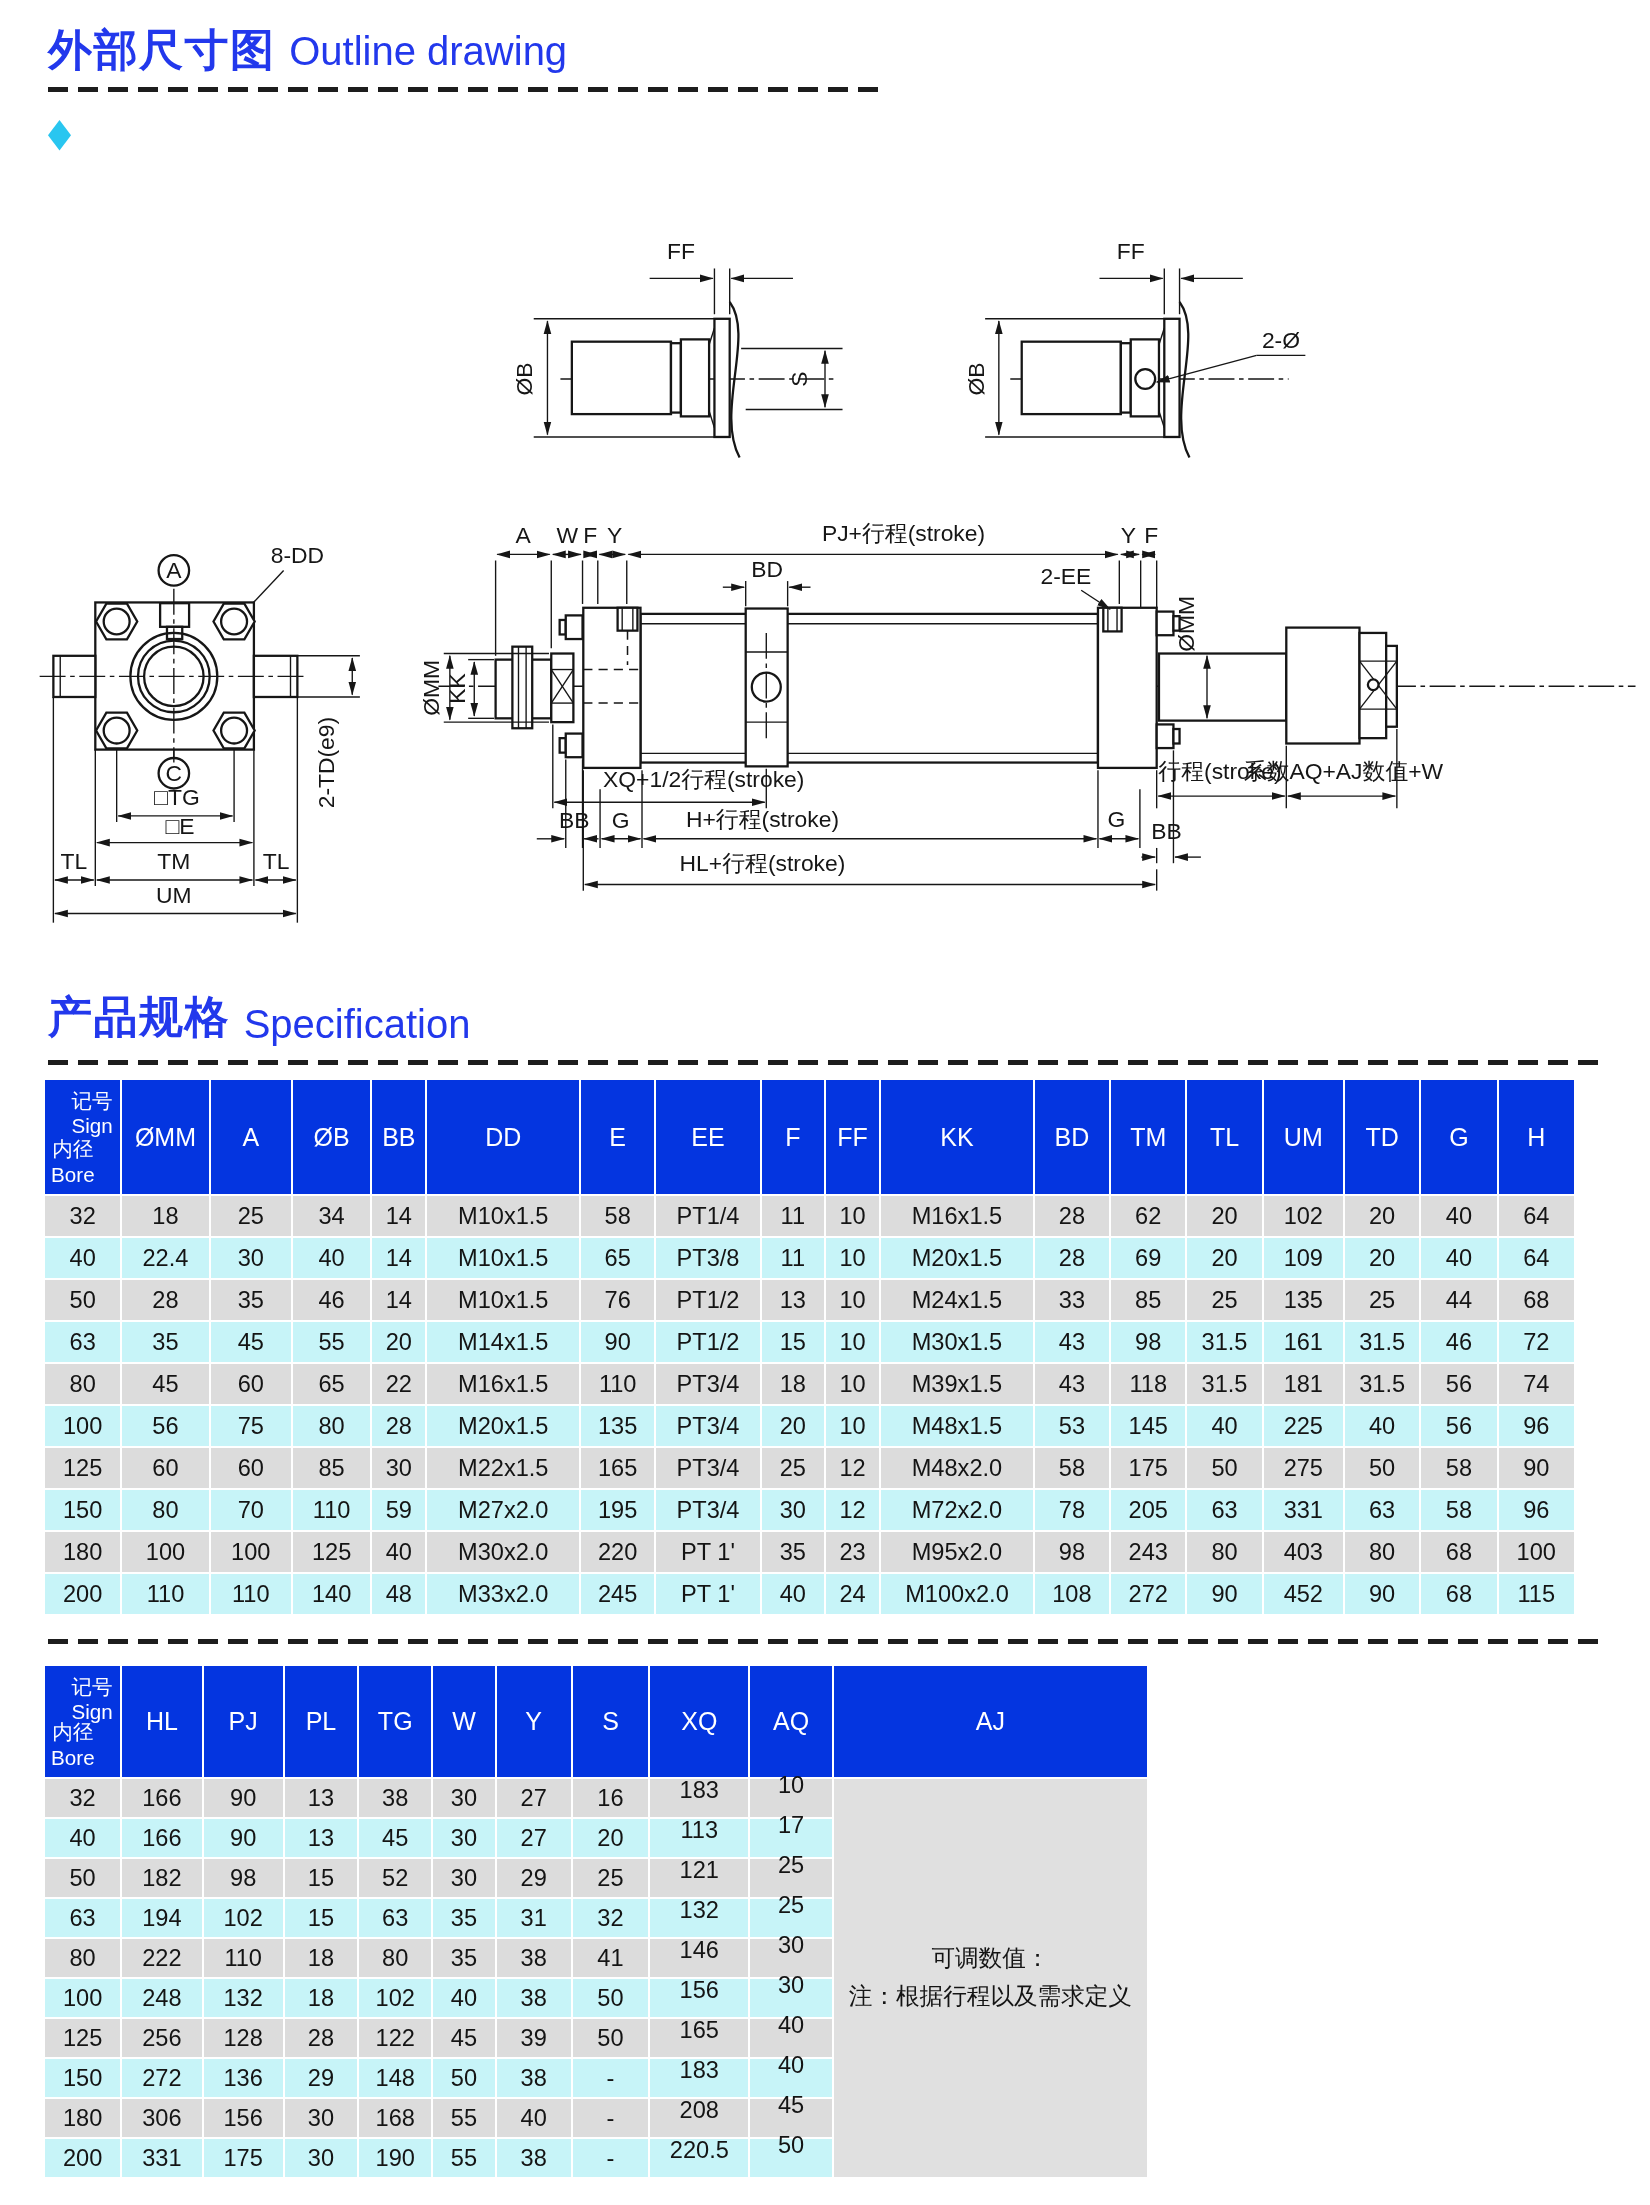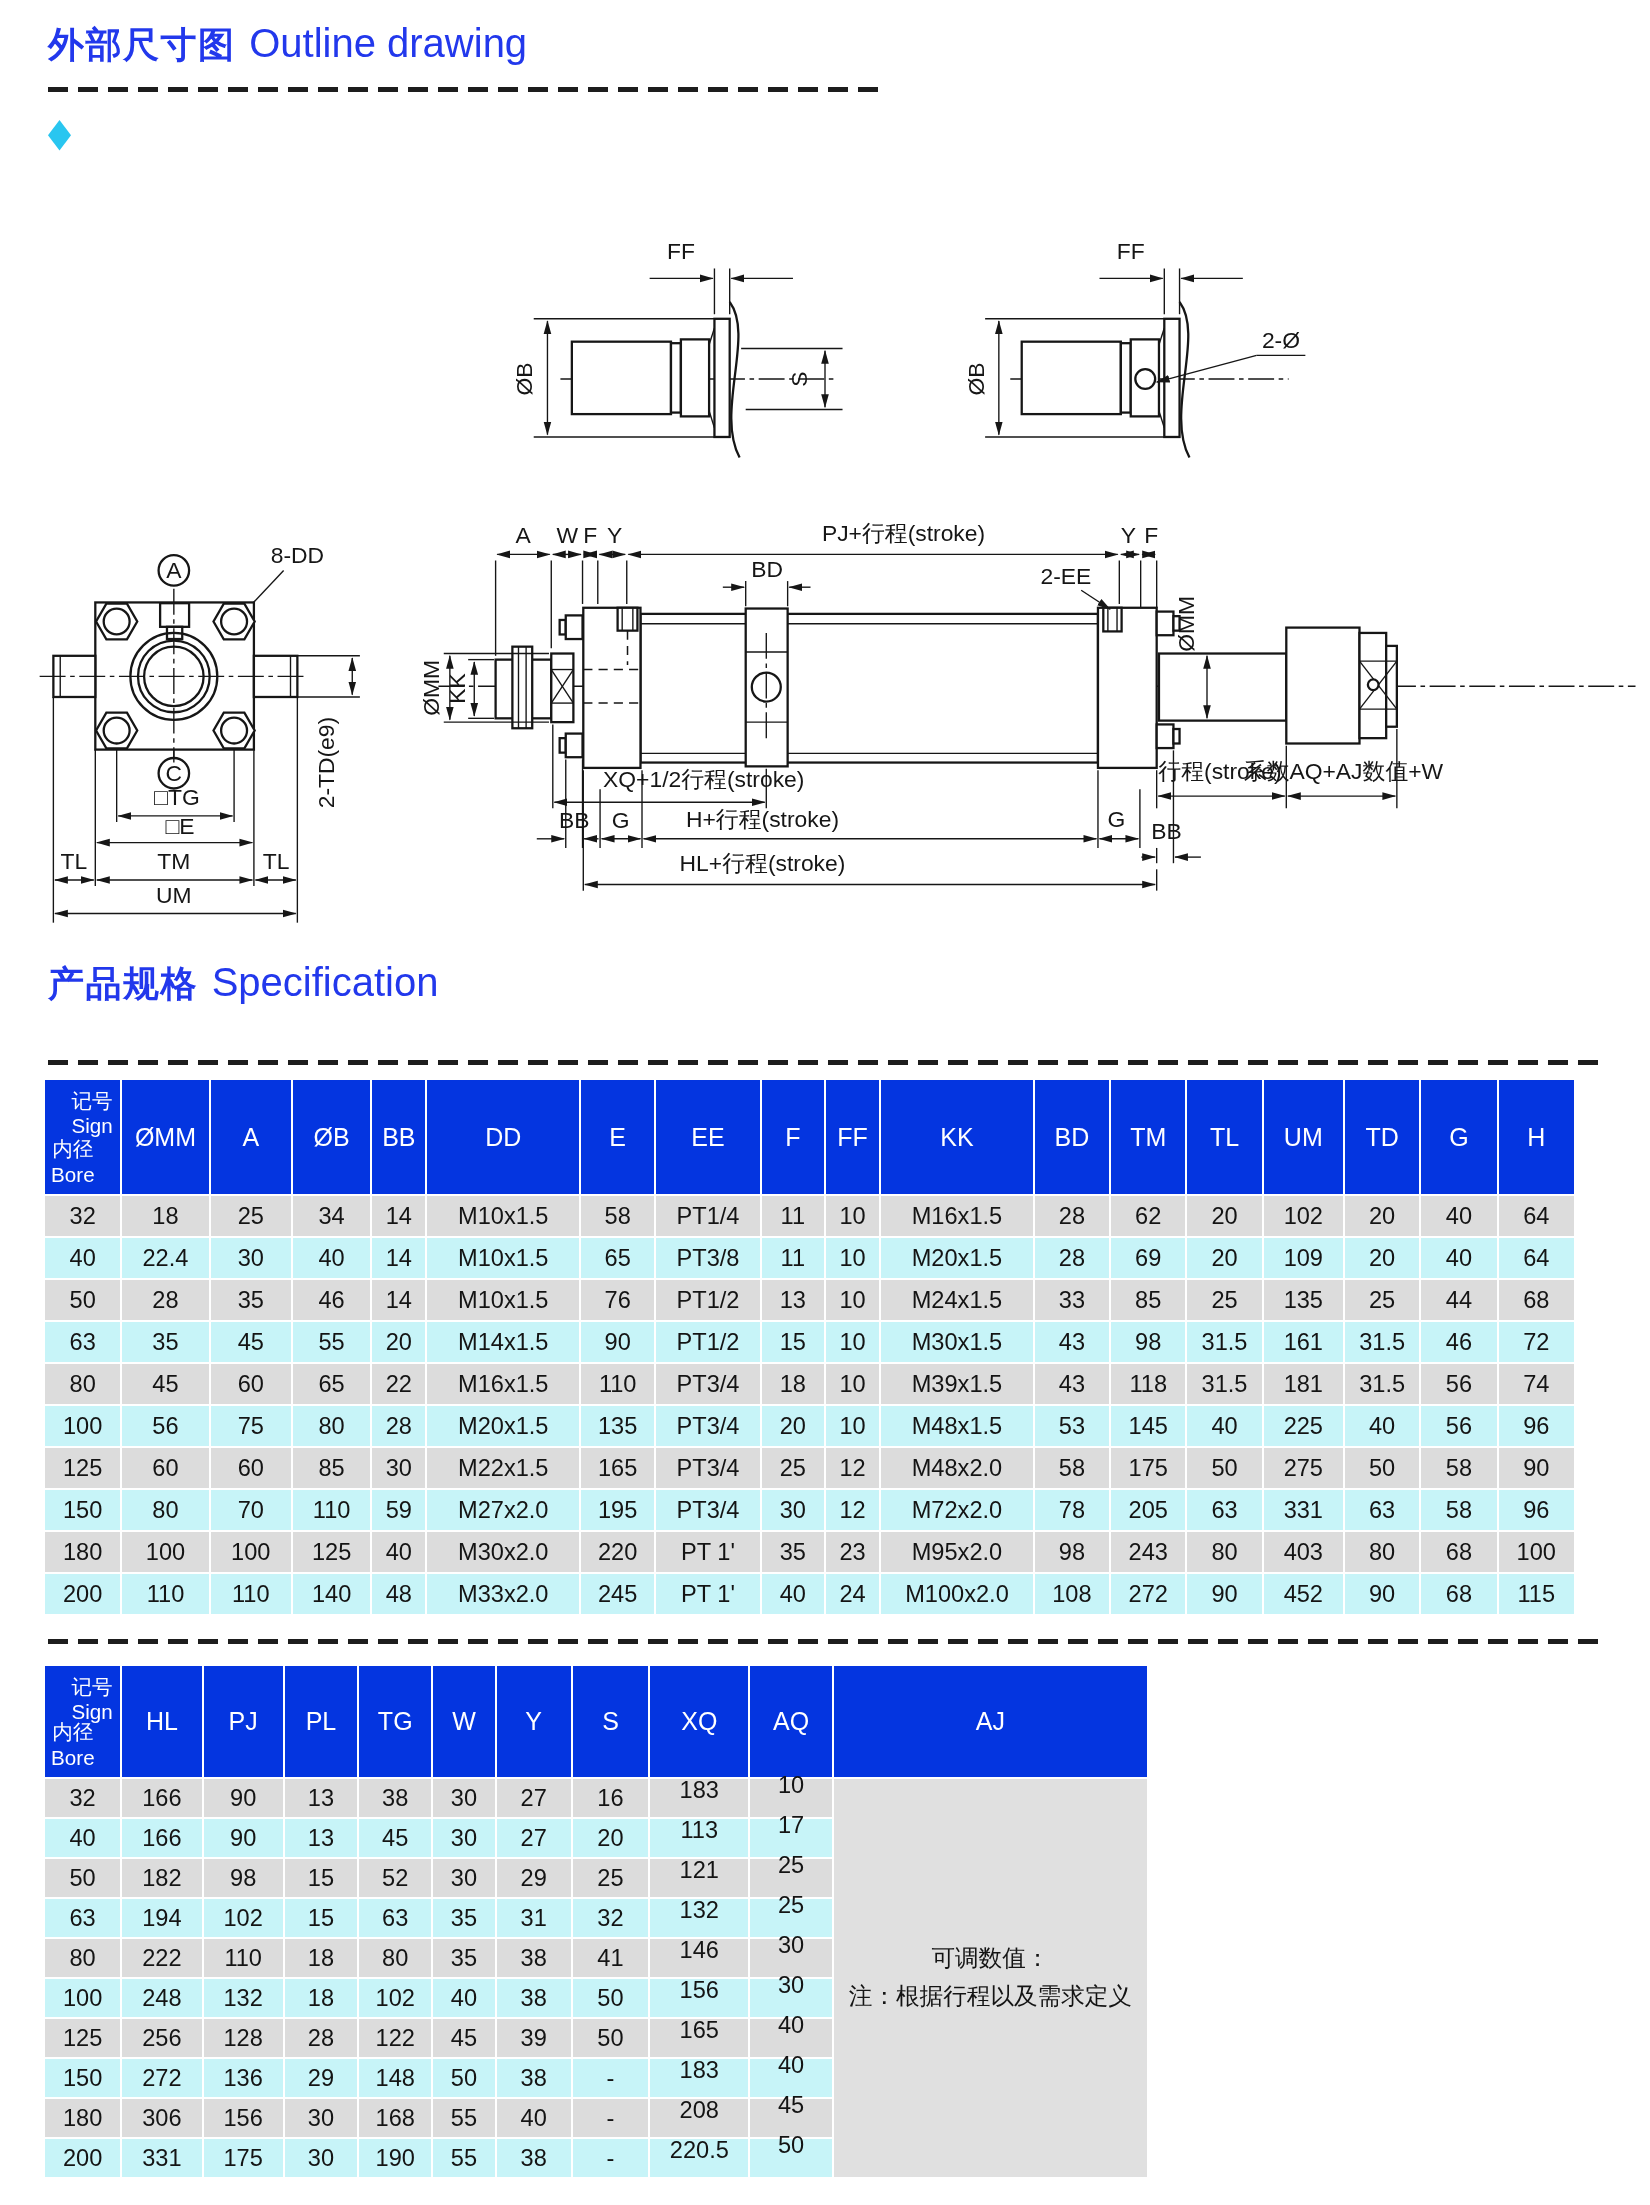--- a/index.html
+++ b/index.html
@@ -3,21 +3,21 @@
 <meta charset="utf-8">
 <style>
   html,body { margin:0; padding:0; background:#ffffff; }
   body {
     width:1650px; height:2205px; position:relative;
     font-family:"Liberation Sans", sans-serif;
     color:#222;
   }
   
   .sec-head { position:absolute; left:48px; display:flex; align-items:baseline; gap:13.7px; }
-  .sec-head .zh { font-size:36px; font-weight:bold; color:#2238ec; letter-spacing:1.5px; }
+  .sec-head .zh { font-size:44px; font-weight:bold; color:#2238ec; letter-spacing:1.5px; }
   .sec-head .en { font-size:40px; font-weight:normal; color:#2238ec; }
   .dash-line { position:absolute; height:5.3px;
     background-image:repeating-linear-gradient(90deg,#1d1d1d 0 20px,transparent 20px 30px); }
   .bullet-row { position:absolute; left:48px; top:120px; display:flex; align-items:center; gap:15.3px; }
   .diamond { width:23px; height:30.5px; background:#29c6f0;
     clip-path:polygon(50% 0,100% 50%,50% 100%,0 50%); flex:0 0 auto; }
   .bullet-row .model { font-size:32px; color:#333; }
   .bullet-row .desc { font-size:30.5px; color:#545454; }
 
   
@@ -332,21 +332,21 @@
     <line class="dim" x1="1575" y1="1124" x2="1541" y2="1124" marker-end="url(#arr)"></line>
     <line class="xl" x1="1517" y1="1112" x2="1517" y2="1132"></line>
 
     <text class="lbl" x="1000" y="1142" text-anchor="middle">HL+行程(stroke)</text>
     <line class="xl" x1="765" y1="1010" x2="765" y2="1168"></line>
     <line class="xl" x1="1517" y1="1140" x2="1517" y2="1168"></line>
     <line class="dim" x1="767" y1="1160" x2="1515" y2="1160" marker-start="url(#arr)" marker-end="url(#arr)"></line>
   </g>
 </svg>
 
-<div class="sec-head" style="top:960px;">
+<div class="sec-head" style="top:988px;align-items:flex-end;">
   <span class="zh">产品规格</span>
   <span class="en">Specification</span>
 </div>
 <div class="dash-line" style="left:48px; top:1060px; width:1551px;"></div>
 
 <div class="tbl-wrap" style="left:43px; top:1078px;">
   <table class="spec" id="t1" style="width:1533px;">
       <colgroup>
         <col style="width: 75px;">
         <col style="width: 86px;">

